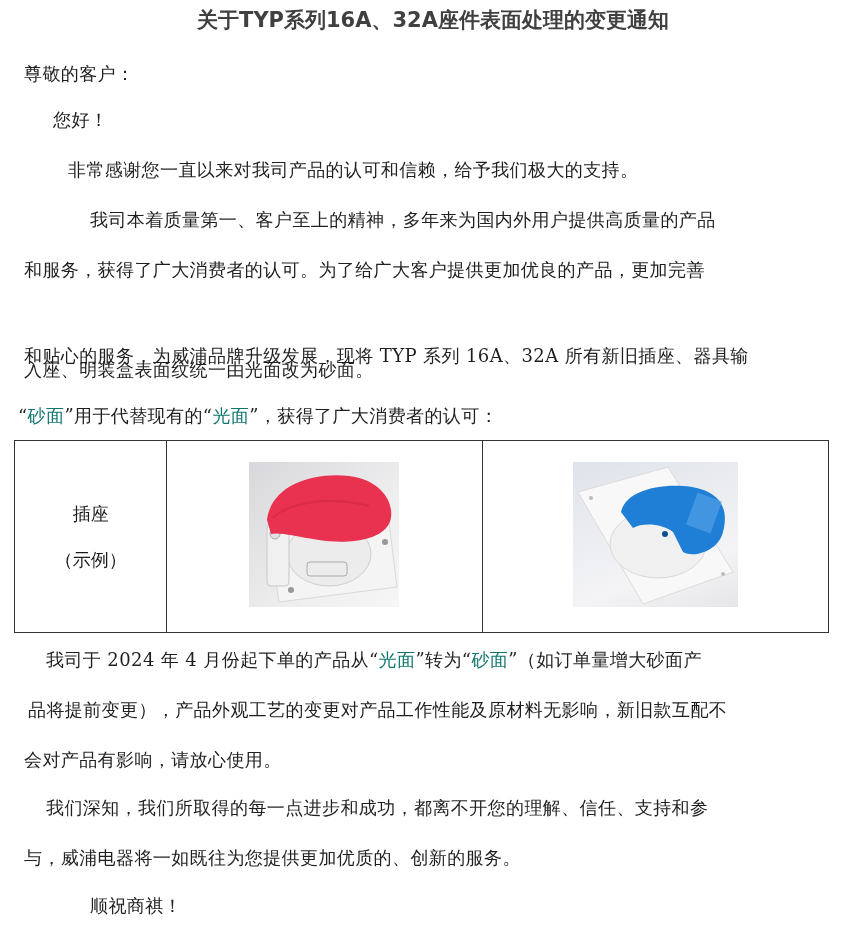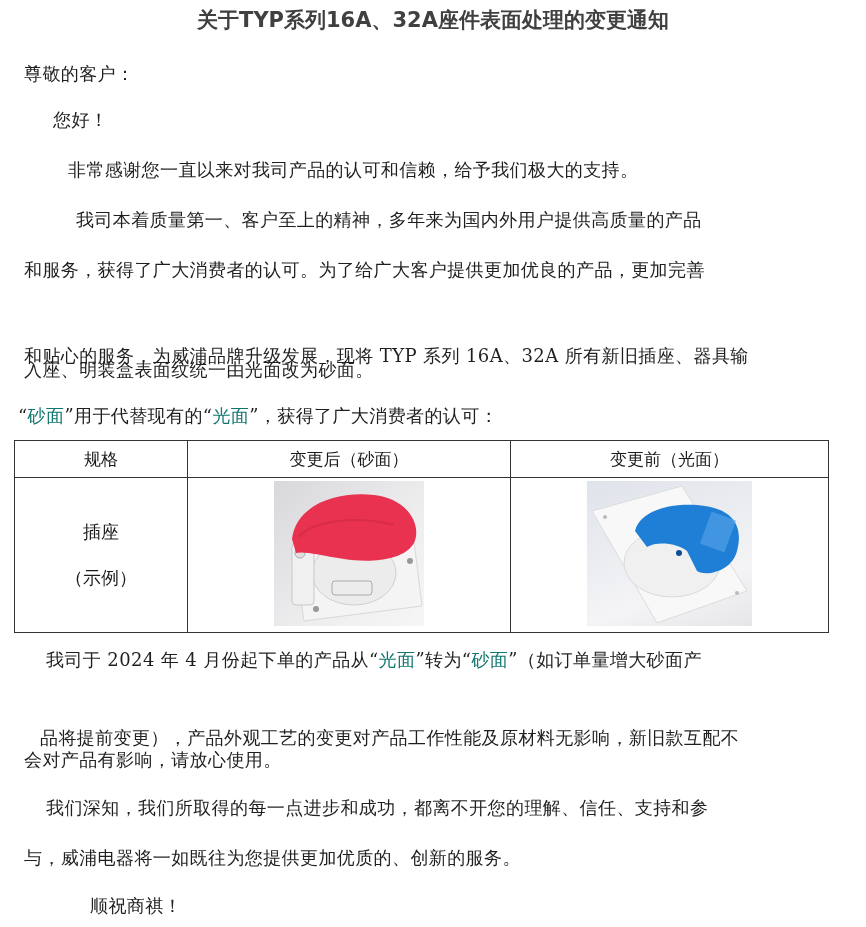--- a/index.html
+++ b/index.html
@@ -36,36 +36,31 @@
 </style>
 </head>
 <body>
 
 <div class="title">关于TYP系列16A、32A座件表面处理的变更通知</div>
 
 <div class="line" style="left:24px; top:62px;">尊敬的客户：</div>
 <div class="line" style="left:53px; top:108px;">您好！</div>
 <div class="line" style="left:68px; top:158px;">非常感谢您一直以来对我司产品的认可和信赖，给予我们极大的支持。</div>
 
-<div class="line" style="left:76px; top:208px;">我司本着质量第一、客户至上的精神，多年来为国内外用户提供高质量的产品</div>
+<div class="line" style="left:90px; top:208px;">我司本着质量第一、客户至上的精神，多年来为国内外用户提供高质量的产品</div>
 <div class="line" style="left:24px; top:258px;">和服务，获得了广大消费者的认可。为了给广大客户提供更加优良的产品，更加完善</div>
 <div class="line" style="left:24px; top:308px;margin-top:36px;">和贴心的服务，为威浦品牌升级发展，现将 TYP 系列 16A、32A 所有新旧插座、器具输</div>
 <div class="line" style="left:24px; top:358px;">入座、明装盒表面纹统一由光面改为砂面。</div>
 
 <div class="line" style="left:18px; top:404px;">
   <span>“</span><span class="hl">砂面</span><span>”用于代替现有的“</span><span class="hl">光面</span><span>”，获得了广大消费者的认可：</span>
 </div>
 
 <table class="cmp">
   <tbody>
-      <tr>
-    <th style="width:172px;">规格</th>
-    <th style="width:322px;">变更后（砂面）</th>
-    <th>变更前（光面）</th>
-  </tr>
   <tr>
     <td class="spec-cell">
       <div>插座</div>
       <div>（示例）</div>
     </td>
     <td>
       <div class="photo after">
         <svg width="150" height="145" viewBox="0 0 150 145">
           <polygon points="20,70 140,60 148,125 30,140" fill="#f4f4f4" stroke="#d9d9d9"></polygon>
           <circle cx="42" cy="128" r="3" fill="#999"></circle>
@@ -92,19 +87,19 @@
         </svg>
       </div>
     </td>
   </tr>
 </tbody>
   </table>
 
 <div class="line" style="left:46px; top:648px;">
   <span>我司于 2024 年 4 月份起下单的产品从“</span><span class="hl">光面</span><span>”转为“</span><span class="hl">砂面</span><span>”（如订单量增大砂面产</span>
 </div>
-<div class="line" style="left:40px; top:698px;margin-top:28px;">品将提前变更），产品外观工艺的变更对产品工作性能及原材料无影响，新旧款互配不</div>
+<div class="line" style="left:28px; top:698px;">品将提前变更），产品外观工艺的变更对产品工作性能及原材料无影响，新旧款互配不</div>
 <div class="line" style="left:24px; top:748px;">会对产品有影响，请放心使用。</div>
 
 <div class="line" style="left:46px; top:796px;">我们深知，我们所取得的每一点进步和成功，都离不开您的理解、信任、支持和参</div>
 <div class="line" style="left:24px; top:846px;">与，威浦电器将一如既往为您提供更加优质的、创新的服务。</div>
 
 <div class="line" style="left:90px; top:894px;">顺祝商祺！</div>
 
 </body></html>

